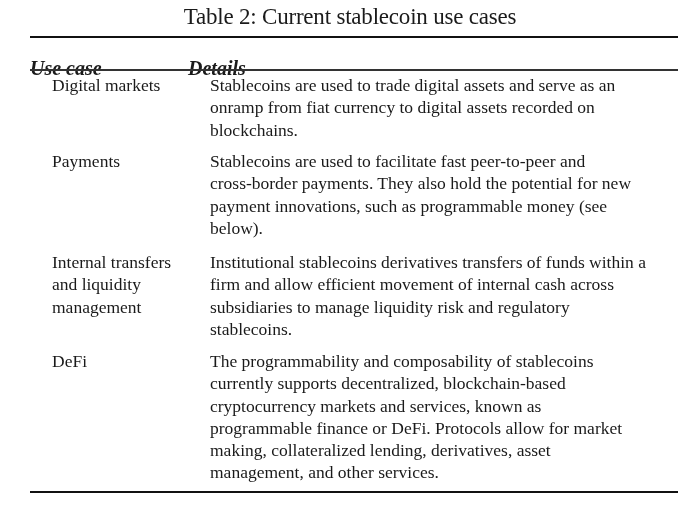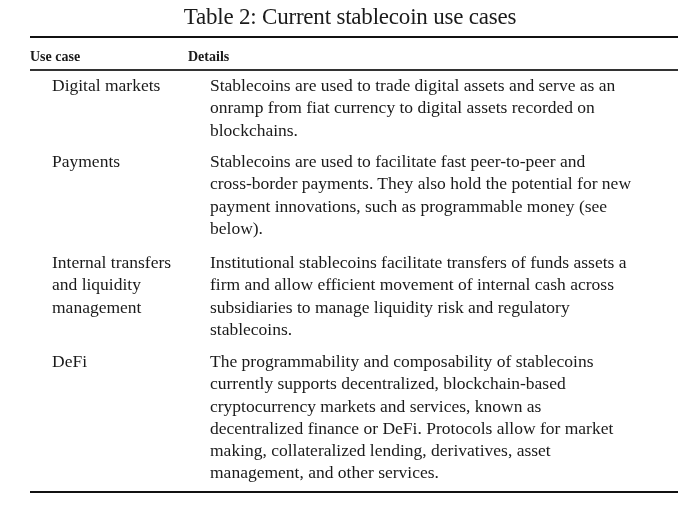--- a/index.html
+++ b/index.html
@@ -4,21 +4,21 @@
 <style>
   html, body { margin: 0; padding: 0; background: #ffffff; }
   body { width: 700px; height: 510px; position: relative; overflow: hidden;
          font-family: "Liberation Serif", "DejaVu Serif", serif; color: #1a1a1a; }
   .caption { position: absolute; top: 4px; left: 0; width: 700px; text-align: center;
              font-size: 23px; letter-spacing: -0.2px; }
   .rule { position: absolute; left: 30px; width: 648px; background: #111; }
   .rule.top { top: 36px; height: 2px; }
   .rule.mid { top: 69px; height: 1.5px; background: #333; }
   .rule.bottom { top: 491px; height: 2px; }
-  .hdr { position: absolute; top: 49px; font-weight: bold; font-size: 14px; }
+  .hdr { position: absolute; top: 57px; font-weight: bold; font-size: 20px; font-style: italic; }
   .hdr.c1 { left: 30px; }
   .hdr.c2 { left: 188px; }
   .row { position: absolute; left: 0; width: 700px; font-size: 17.5px; line-height: 22.3px; }
   .row .c1 { position: absolute; left: 30px; width: 155px; }
   .row .c2 { position: absolute; left: 188px; width: 494px; }
   .line { display: block; white-space: nowrap; margin-left: 22px; }
 </style>
 </head>
 <body>
 
@@ -52,34 +52,34 @@
   </div>
 </div>
 
 <div class="row" style="top:251px;">
   <div class="c1">
     <span class="line">Internal transfers</span>
     <span class="line">and liquidity</span>
     <span class="line">management</span>
   </div>
   <div class="c2">
-    <span class="line">Institutional stablecoins facilitate transfers of funds assets a</span>
+    <span class="line">Institutional stablecoins derivatives transfers of funds within a</span>
     <span class="line">firm and allow efficient movement of internal cash across</span>
     <span class="line">subsidiaries to manage liquidity risk and regulatory</span>
     <span class="line">stablecoins.</span>
   </div>
 </div>
 
 <div class="row" style="top:350px;">
   <div class="c1">
     <span class="line">DeFi</span>
   </div>
   <div class="c2">
     <span class="line">The programmability and composability of stablecoins</span>
     <span class="line">currently supports decentralized, blockchain-based</span>
     <span class="line">cryptocurrency markets and services, known as</span>
-    <span class="line">decentralized finance or DeFi. Protocols allow for market</span>
+    <span class="line">programmable finance or DeFi. Protocols allow for market</span>
     <span class="line">making, collateralized lending, derivatives, asset</span>
     <span class="line">management, and other services.</span>
   </div>
 </div>
 
 <div class="rule bottom"></div>
 
 </body></html>

